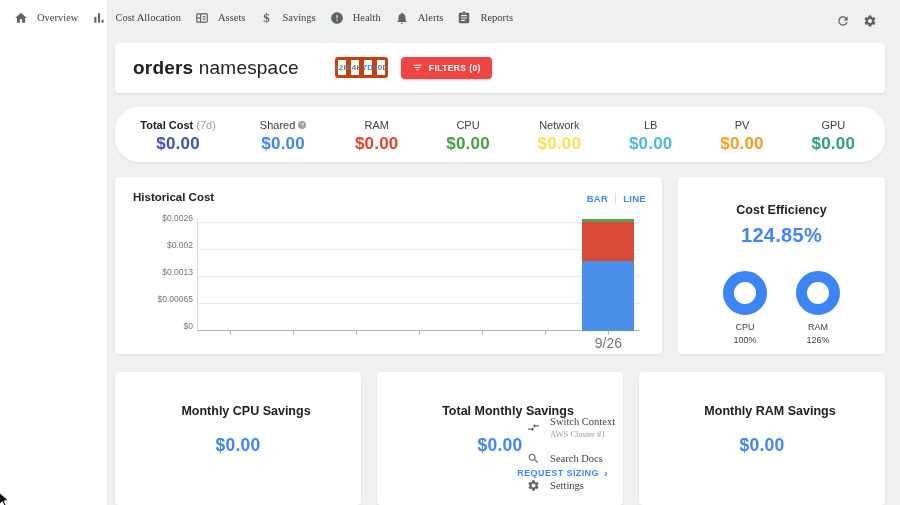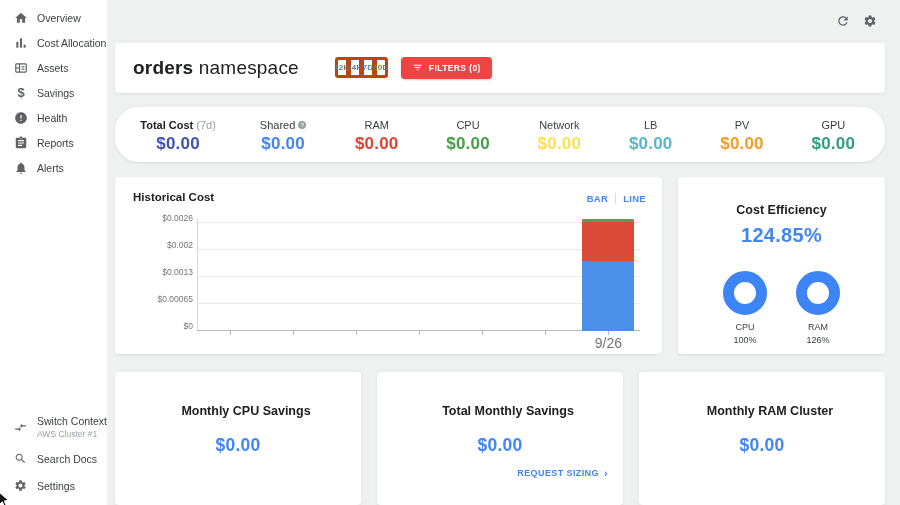--- a/index.html
+++ b/index.html
@@ -10,22 +10,22 @@
     color:#202124;
     display:flex;
     overflow:hidden;
     position:relative;
   }
   svg { display:block; }
 
   
   .sidebar {
     width:107px; background:#fff; height:505px;
-    display:flex; flex-direction:column;
-    padding:5px 0 6px; flex-shrink:0; z-index:2;
+    display:flex; flex-direction:row;
+    padding:5px 0 6px; flex-shrink:0; z-index:2;font-family:Liberation Serif, serif;
   }
   .nav-item {
     display:flex; align-items:center; gap:9px;
     height:25px; padding-left:14px; cursor:pointer;
     font-size:10.5px; color:#3d4043; white-space:nowrap;
   }
   .nav-item .ic { width:14px; height:14px; color:#5f6368; flex-shrink:0; display:flex; align-items:center; justify-content:center; }
   .sidebar-footer { margin-top:auto; }
   .footer-item {
     display:flex; align-items:center; gap:9px;
@@ -181,32 +181,32 @@
     <span class="ic">
       <svg viewBox="0 0 24 24" width="14" height="14" fill="currentColor">
           <path d="M12 2C6.48 2 2 6.48 2 12s4.48 10 10 10 10-4.48 10-10S17.52 2 12 2zm1 15h-2v-2h2v2zm0-4h-2V7h2v6z"></path>
         </svg>
     </span>
     <span>Health</span>
   </div>
   <div class="nav-item">
     <span class="ic">
       <svg viewBox="0 0 24 24" width="14" height="14" fill="currentColor">
+          <path d="M12 22c1.1 0 2-.9 2-2h-4c0 1.1.89 2 2 2zm6-6v-5c0-3.07-1.64-5.64-4.5-6.32V4c0-.83-.67-1.5-1.5-1.5s-1.5.67-1.5 1.5v.68C7.63 5.36 6 7.92 6 11v5l-2 2v1h16v-1l-2-2z"></path>
+        </svg>
+    </span>
+    <span>Alerts</span>
+  </div>
+  <div class="nav-item">
+    <span class="ic">
+      <svg viewBox="0 0 24 24" width="14" height="14" fill="currentColor">
           <path d="M19 3h-4.18C14.4 1.84 13.3 1 12 1c-1.3 0-2.4.84-2.82 2H5c-1.1 0-2 .9-2 2v14c0 1.1.9 2 2 2h14c1.1 0 2-.9 2-2V5c0-1.1-.9-2-2-2zm-7 0c.55 0 1 .45 1 1s-.45 1-1 1-1-.45-1-1 .45-1 1-1zm2 14H7v-2h7v2zm3-4H7v-2h10v2zm0-4H7V7h10v2z"></path>
         </svg>
     </span>
     <span>Reports</span>
-  </div>
-  <div class="nav-item">
-    <span class="ic">
-      <svg viewBox="0 0 24 24" width="14" height="14" fill="currentColor">
-          <path d="M12 22c1.1 0 2-.9 2-2h-4c0 1.1.89 2 2 2zm6-6v-5c0-3.07-1.64-5.64-4.5-6.32V4c0-.83-.67-1.5-1.5-1.5s-1.5.67-1.5 1.5v.68C7.63 5.36 6 7.92 6 11v5l-2 2v1h16v-1l-2-2z"></path>
-        </svg>
-    </span>
-    <span>Alerts</span>
   </div>
 
   <div class="sidebar-footer">
     <div class="footer-item">
       <span class="ic">
         <svg viewBox="0 0 24 24" width="13" height="13" fill="currentColor">
             <path d="M9.01 14H2v2h7.01v3L13 15l-3.99-4v3zm5.98-1v-3H22V8h-7.01V5L11 9l3.99 4z"></path>
           </svg>
       </span>
       <span>
@@ -396,21 +396,21 @@
     </section>
     <section class="card savings-card">
       <div class="savings-title">Total Monthly Savings</div>
       <div class="savings-value">$0.00</div>
       <div class="sizing-link">
         <span>REQUEST SIZING</span>
         <span class="chev">›</span>
       </div>
     </section>
     <section class="card savings-card">
-      <div class="savings-title">Monthly RAM Cluster</div>
+      <div class="savings-title">Monthly RAM Savings</div>
       <div class="savings-value">$0.00</div>
     </section>
   </div>
 </div>
 
 <div class="mouse-cursor">
   <svg width="14" height="16" viewBox="0 0 14 16">
       <path d="M1 1 L10.5 9.5 L6.2 10 L8.6 15 L6.6 15.8 L4.3 10.8 L1 13.8 Z" fill="#111" stroke="#fff" stroke-width="1"></path>
     </svg>
 </div>

